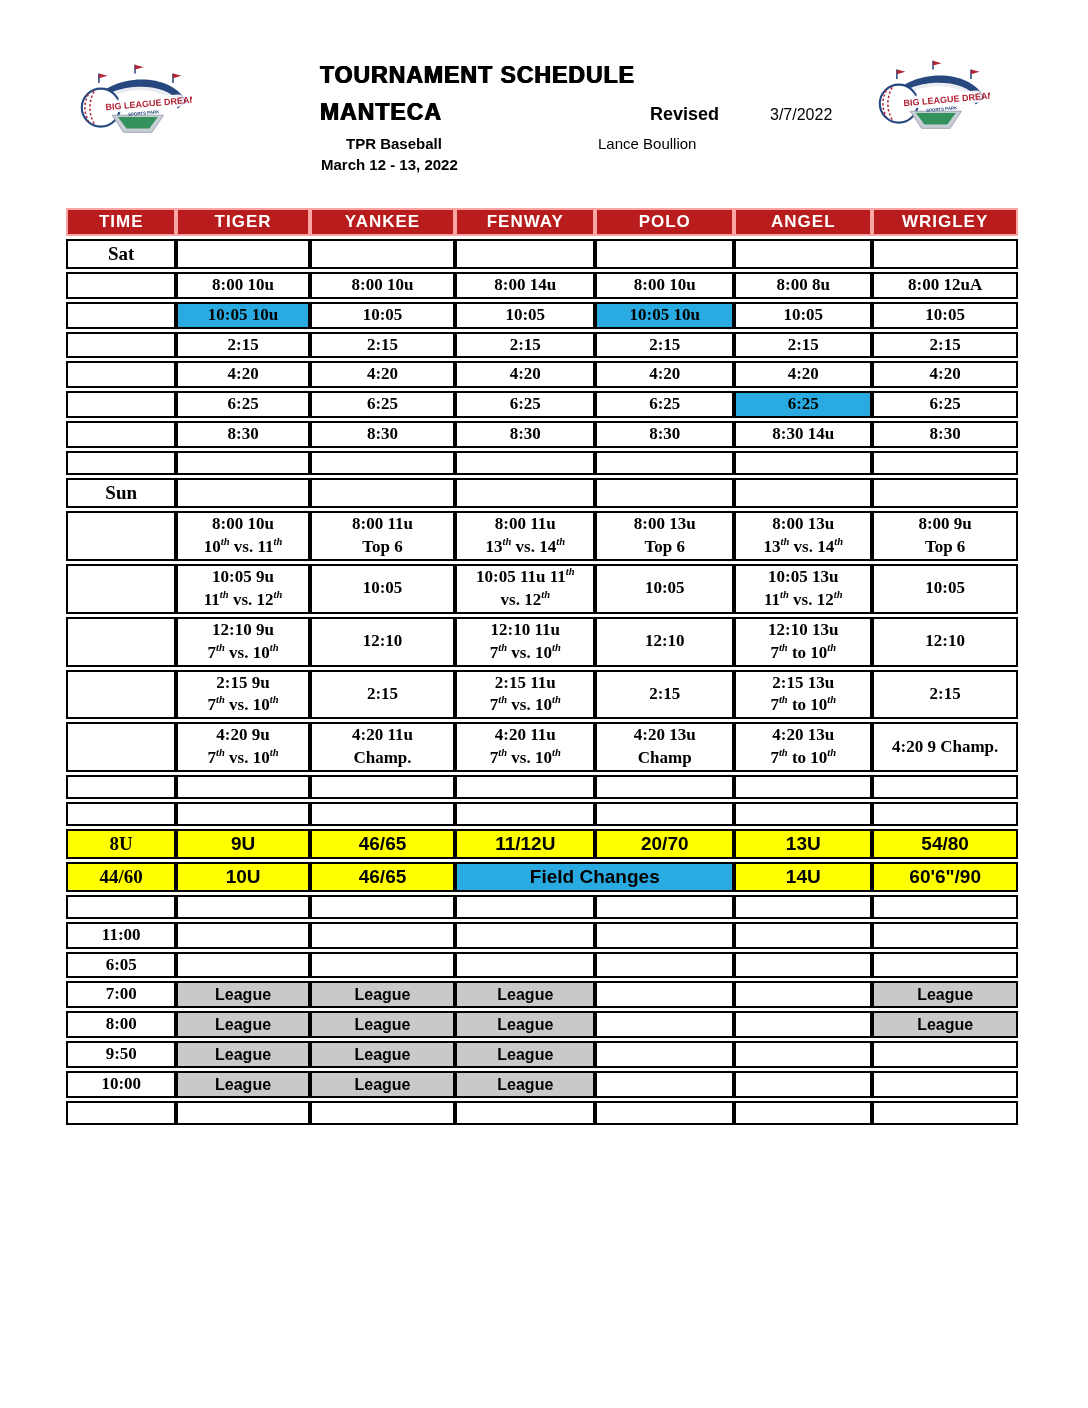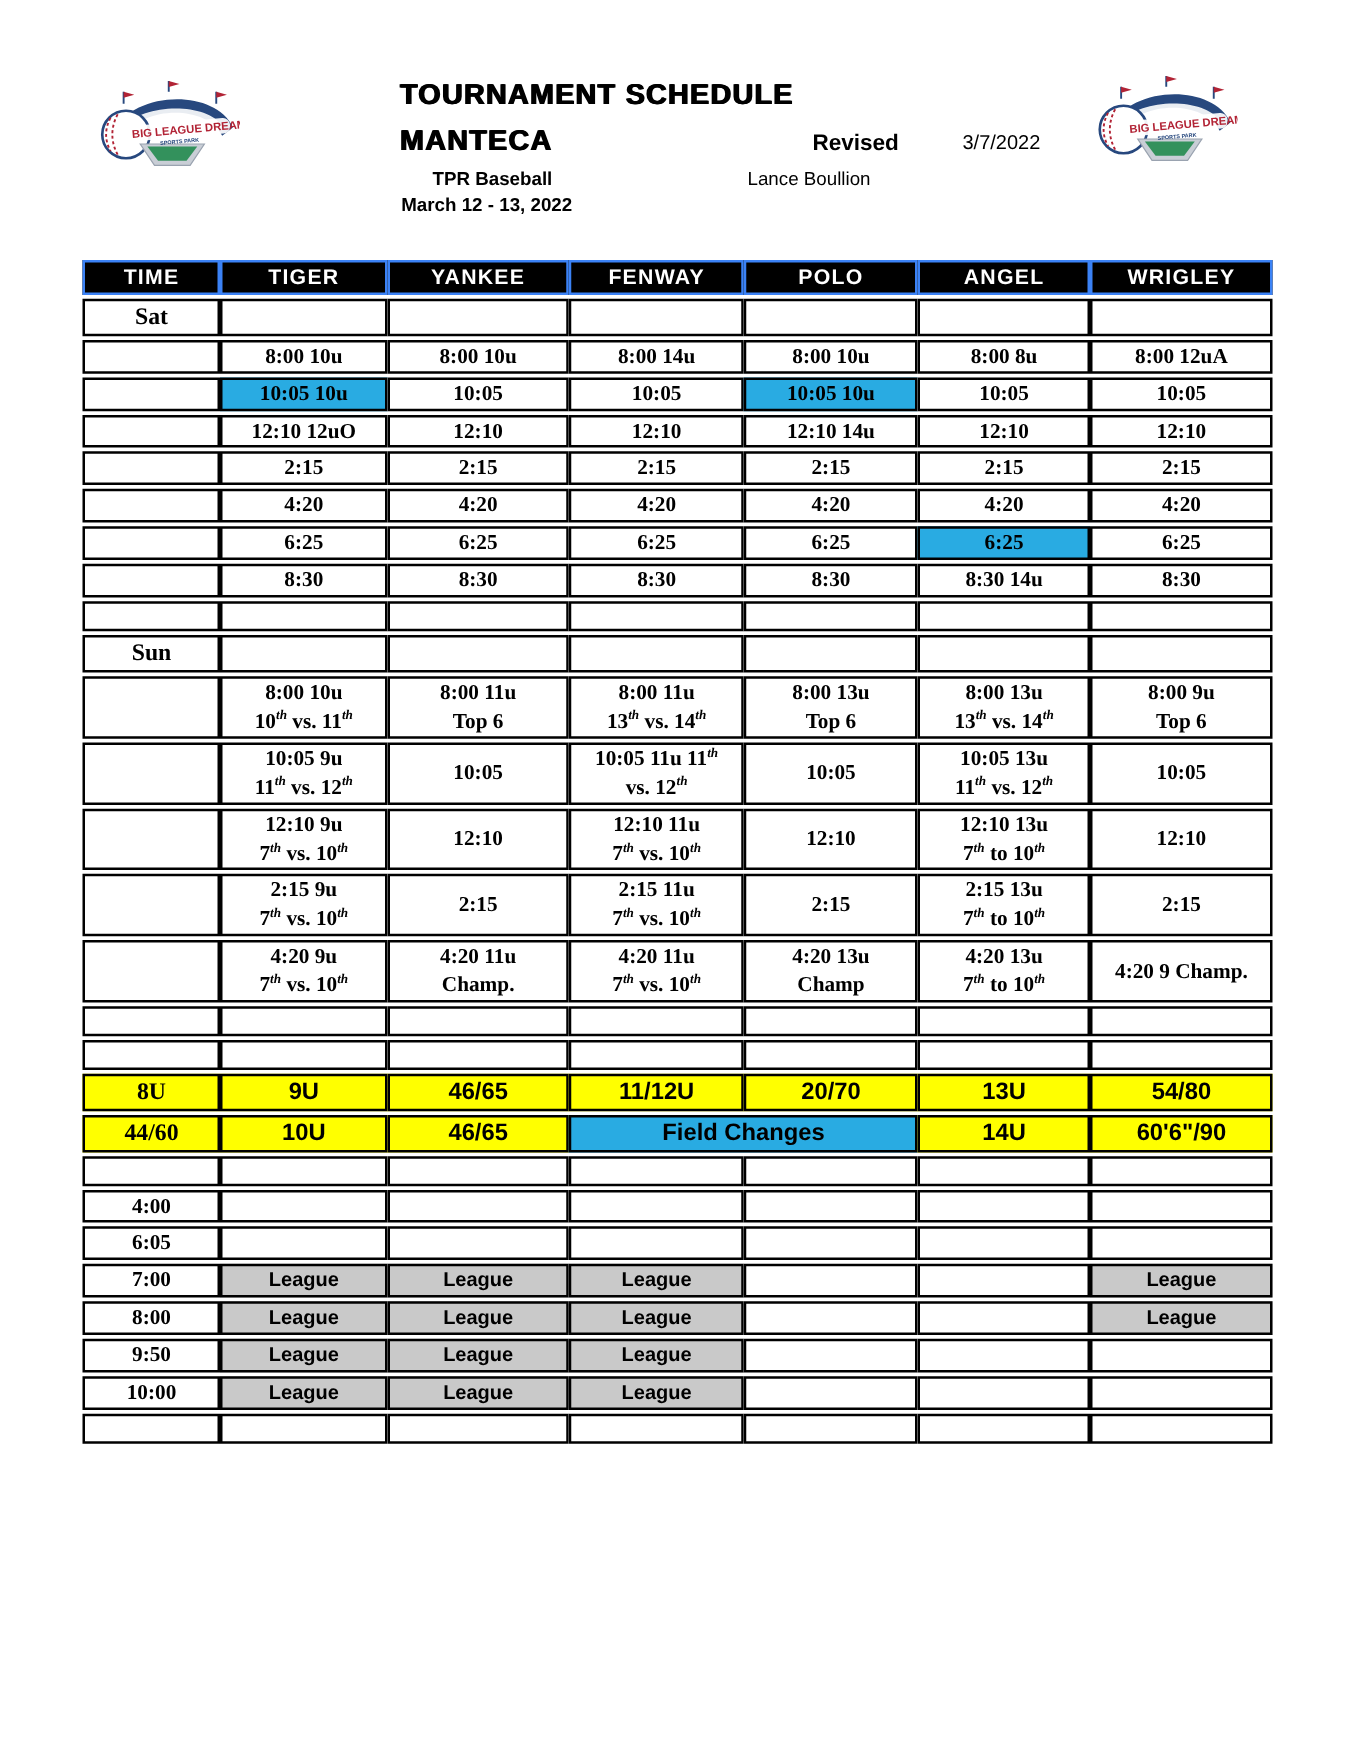--- a/index.html
+++ b/index.html
@@ -16,21 +16,21 @@
               letter-spacing:1px;text-shadow:0.6px 0 #000,-0.6px 0 #000;}
   .revised-label{position:absolute;left:650px;top:104px;font-size:18px;font-weight:800;}
   .revised-date{position:absolute;left:770px;top:106px;font-size:16px;}
   .org-line{position:absolute;left:321px;top:135px;font-size:15px;font-weight:700;margin-left:25px;}
   .director-line{position:absolute;left:598px;top:135px;font-size:15px;}
   .dates-line{position:absolute;left:321px;top:156px;font-size:15px;font-weight:700;}
 
   
   table.sched{position:absolute;left:66px;top:205px;width:952px;
               border-collapse:separate;border-spacing:0 3px;table-layout:fixed;}
-  table.sched th{background:#000000;color:#fff;border:2px solid #3b82f6;height:22px;
+  table.sched th{background:#b91c1c;color:#fff;border:2px solid #fca5a5;height:22px;
                  font-size:17px;font-weight:900;letter-spacing:1px;text-align:center;
                  font-family:"Liberation Sans",sans-serif;}
   table.sched td{border:2px solid #000;background:#fff;text-align:center;vertical-align:middle;
                  height:20px;padding:0 1px;font-family:"Liberation Serif",serif;
                  font-weight:700;font-size:17px;line-height:1.35;}
   table.sched td.sans{font-family:"Liberation Sans",sans-serif;}
   td.time-cell{font-family:"Liberation Sans",sans-serif;font-weight:700;font-size:19px;margin-top:40px;}
   tr.row-legend td{font-size:19px;font-weight:700;}
   tr.row-hour td.game{font-size:16px;font-weight:700;}
   tr.row-day td.time-cell{font-size:19px;}
@@ -154,29 +154,20 @@
           <td class="time-cell"></td>
           <td class="game bg-blue">10:05 10u</td>
           <td class="game">10:05</td>
           <td class="game">10:05</td>
           <td class="game bg-blue">10:05 10u</td>
           <td class="game">10:05</td>
           <td class="game">10:05</td>
         </tr>
         <tr class="row-game">
           <td class="time-cell"></td>
-          <td class="game">12:10 12uO</td>
-          <td class="game">12:10</td>
-          <td class="game">12:10</td>
-          <td class="game">12:10 14u</td>
-          <td class="game">12:10</td>
-          <td class="game">12:10</td>
-        </tr>
-        <tr class="row-game">
-          <td class="time-cell"></td>
           <td class="game">2:15</td>
           <td class="game">2:15</td>
           <td class="game">2:15</td>
           <td class="game">2:15</td>
           <td class="game">2:15</td>
           <td class="game">2:15</td>
         </tr>
         <tr class="row-game">
           <td class="time-cell"></td>
           <td class="game">4:20</td>
@@ -305,21 +296,21 @@
         <tr class="row-empty">
           <td class="time-cell"></td>
           <td class="game sans"></td>
           <td class="game sans"></td>
           <td class="game sans"></td>
           <td class="game sans"></td>
           <td class="game sans"></td>
           <td class="game sans"></td>
         </tr>
         <tr class="row-hour">
-          <td class="time-cell">4:00</td>
+          <td class="time-cell">11:00</td>
           <td class="game sans"></td>
           <td class="game sans"></td>
           <td class="game sans"></td>
           <td class="game sans"></td>
           <td class="game sans"></td>
           <td class="game sans"></td>
         </tr>
         <tr class="row-hour">
           <td class="time-cell">6:05</td>
           <td class="game sans"></td>

